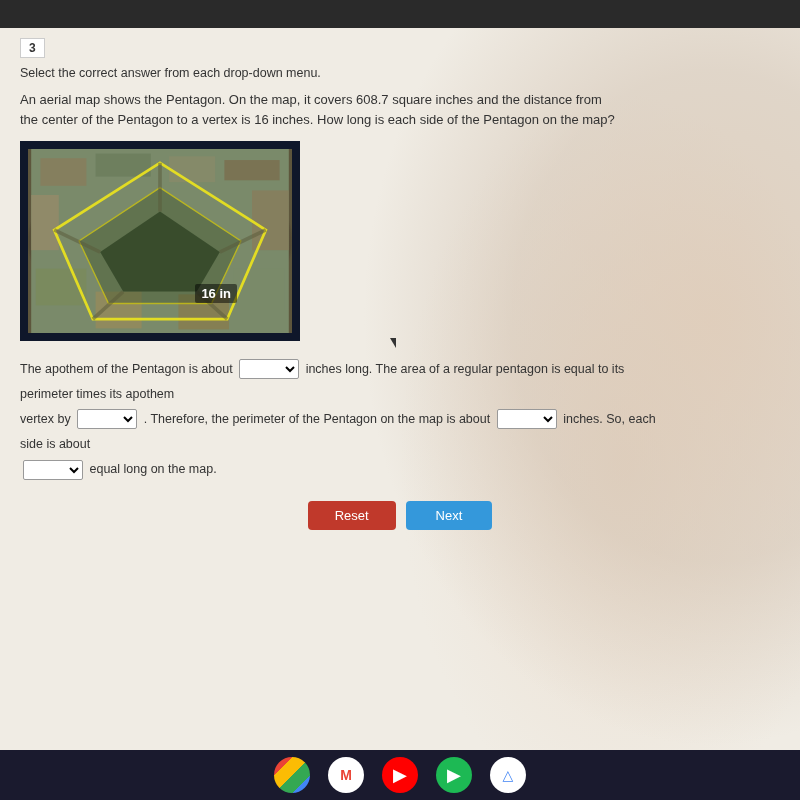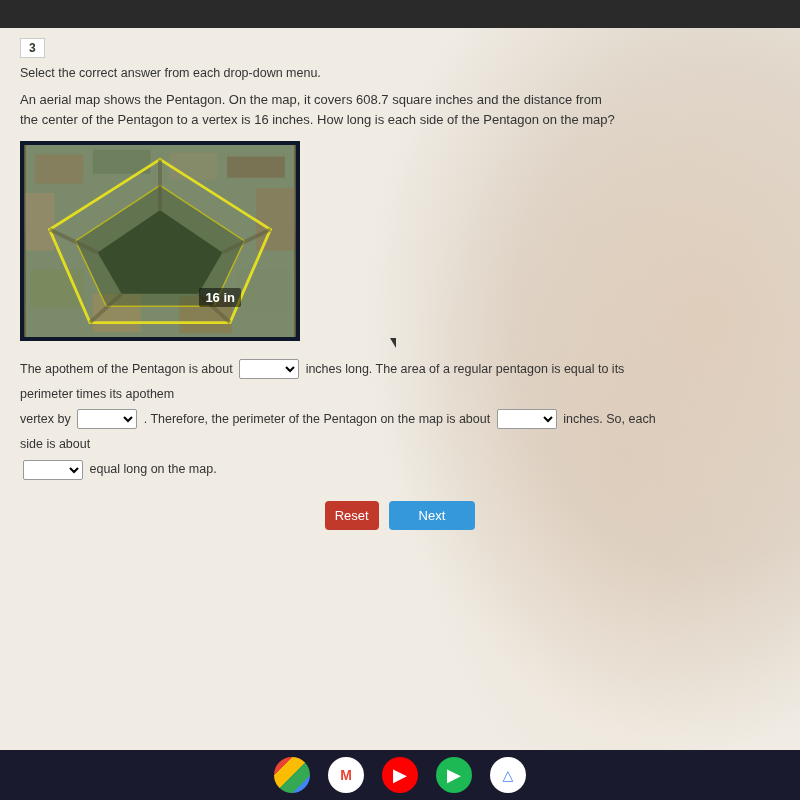--- a/index.html
+++ b/index.html
@@ -79,21 +79,21 @@
       line-height: 1.5;
       max-width: 600px;
     }
 
     
     .image-container {
       width: 280px;
       height: 200px;
       position: relative;
       margin-bottom: 16px;
-      border: 4px solid #0f172a;
+      border: 8px solid #0f172a;
       overflow: hidden;
       background: #555;
     }
 
     
     .pentagon-image {
       width: 100%;
       height: 100%;
       position: relative;
       background: #6b7a5a;
@@ -163,21 +163,21 @@
       margin-top: 18px;
       display: flex;
       gap: 10px;
       justify-content: center;
     }
 
     .btn-reset {
       background: #c0392b;
       color: #fff;
       border: none;
-      padding: 7px 10px;
+      padding: 7px 27px;
       border-radius: 4px;
       font-size: 13px;
       cursor: pointer;
     }
 
     .btn-next {
       background: #3498db;
       color: #fff;
       border: none;
       padding: 7px 30px;

